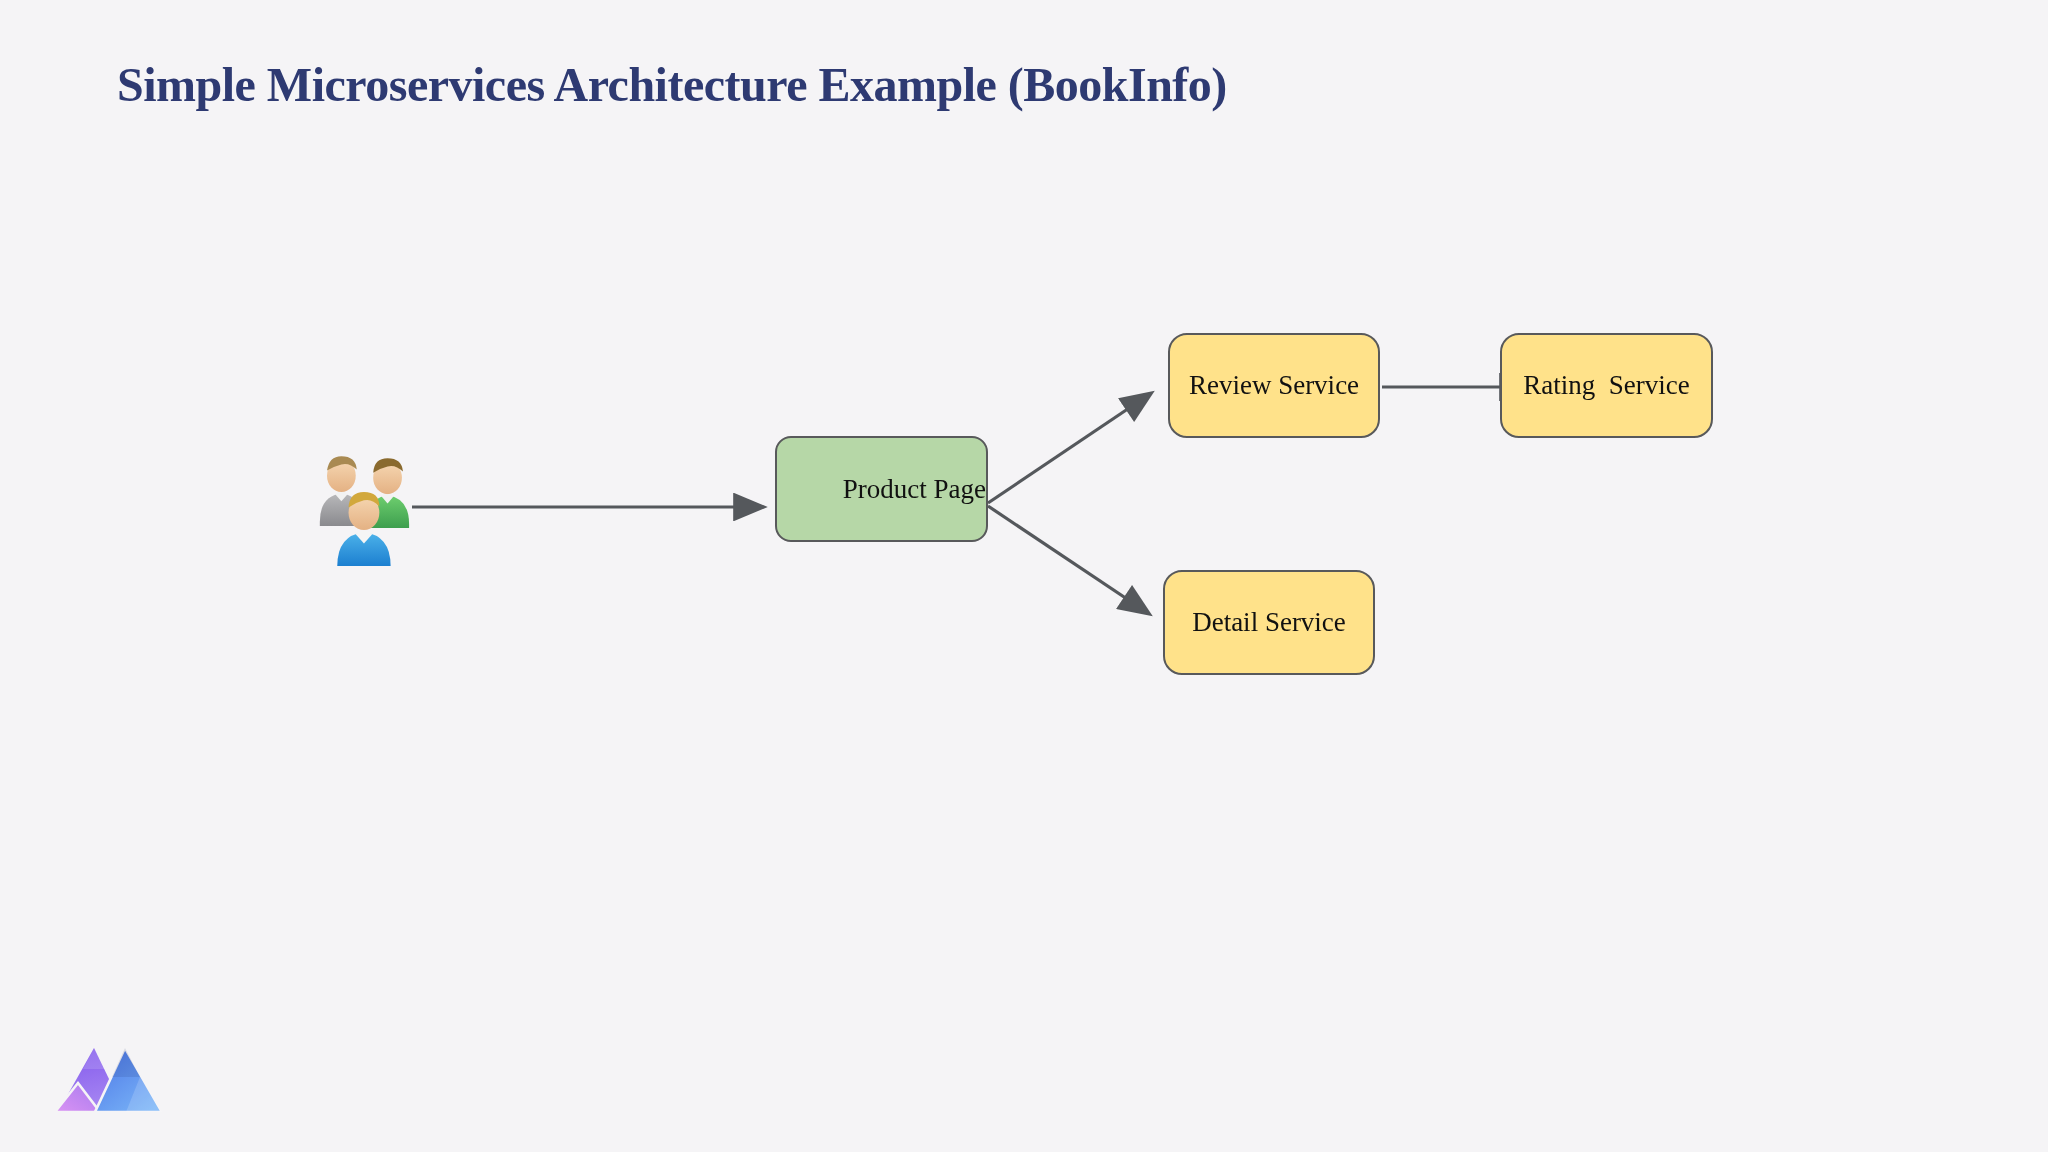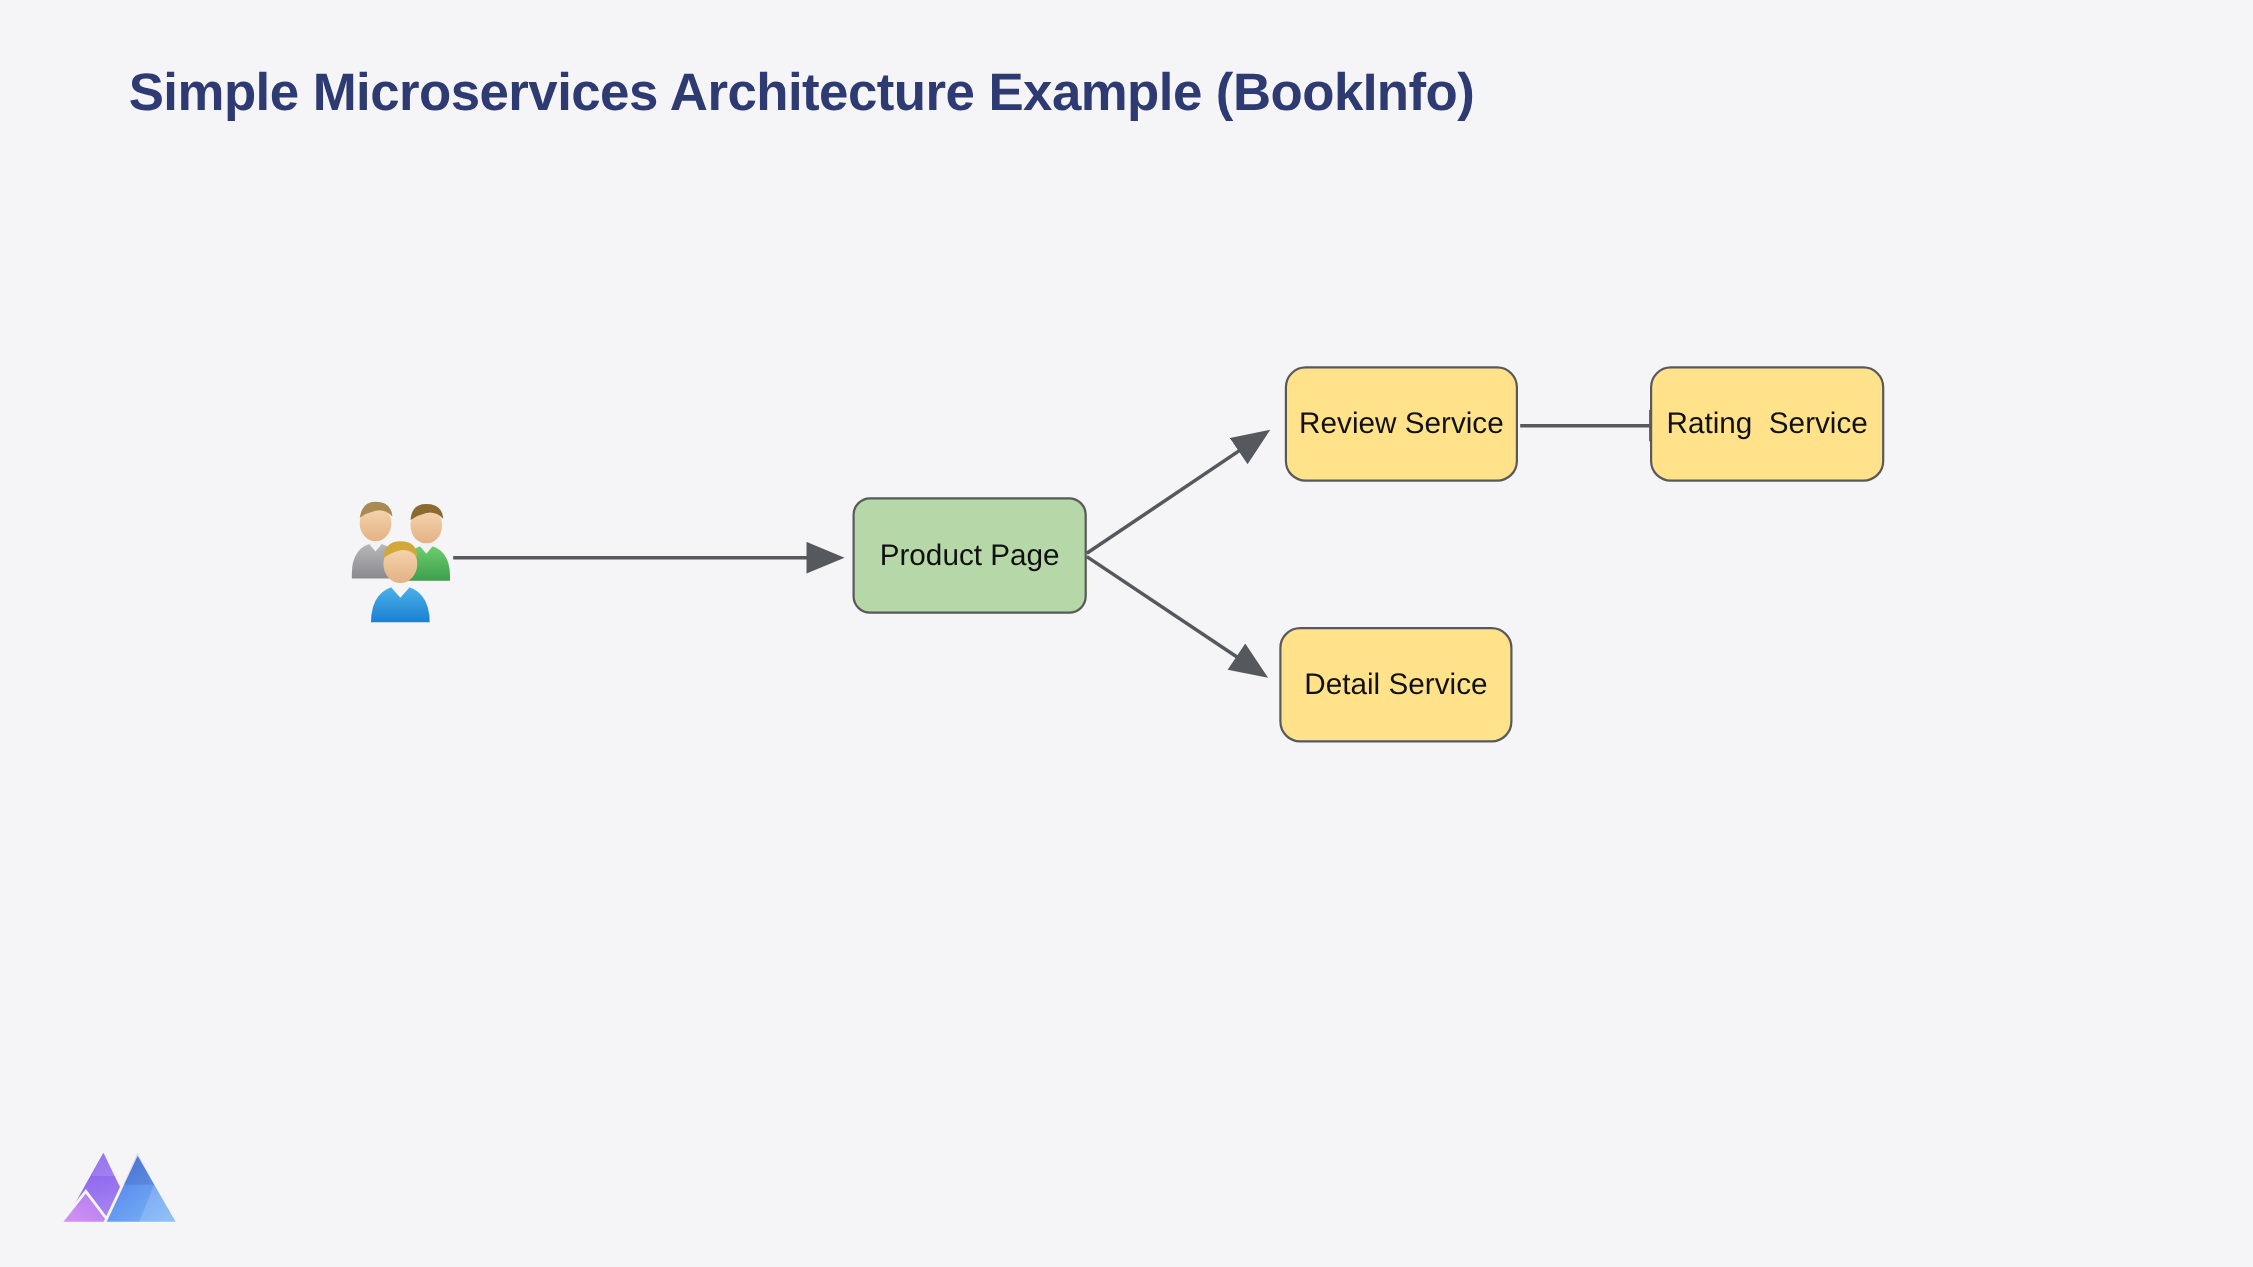--- a/index.html
+++ b/index.html
@@ -2,21 +2,21 @@
 <html style="--background: #f5f4f6; --title-text: #2e3a72; --node-text: #111111; --green-fill: #b6d7a7; --yellow-fill: #ffe28a; --node-border: #58595b; --arrow: #55585c;"><head>
 <meta charset="utf-8">
 <style>
   html, body { margin: 0; padding: 0; }
   .canvas {
     position: relative;
     width: 2048px;
     height: 1152px;
     background: var(--background, #f5f4f6);
     overflow: hidden;
-    font-family: Liberation Sans, sans-serif;
+    font-family: Liberation Serif, serif;
   }
   .slide-title {
     position: absolute;
     left: 117px;
     top: 57px;
     margin: 0;
     font-size: 48px;
     font-weight: 700;
     letter-spacing: -0.5px;
     color: var(--title-text, #2e3a72);
@@ -30,21 +30,21 @@
     justify-content: center;
     border: 2.6px solid var(--node-border, #58595b);
     border-radius: 16px;
     font-size: 27px;
     color: var(--node-text, #111);
     box-sizing: border-box;
   }
   .node span { white-space: pre; }
   .node.green  { background: var(--green-fill, #b6d7a7); }
   .node.yellow { background: var(--yellow-fill, #ffe28a); border-radius: 19px; }
-  .node-product-page   { left: 775px;  top: 452px; width: 213px; height: 106px; }
+  .node-product-page   { left: 775px;  top: 436px; width: 213px; height: 106px; justify-content: flex-end; }
   .node-review-service { left: 1168px; top: 333px; width: 212px; height: 105px; }
   .node-rating-service { left: 1500px; top: 333px; width: 213px; height: 105px; }
   .node-detail-service { left: 1163px; top: 570px; width: 212px; height: 105px; }
   .users-icon { position: absolute; left: 310px; top: 448px; }
   .brand-logo { position: absolute; left: 54px; top: 1047px; }
 </style>
 </head>
 <body>
 
 <div class="canvas">

